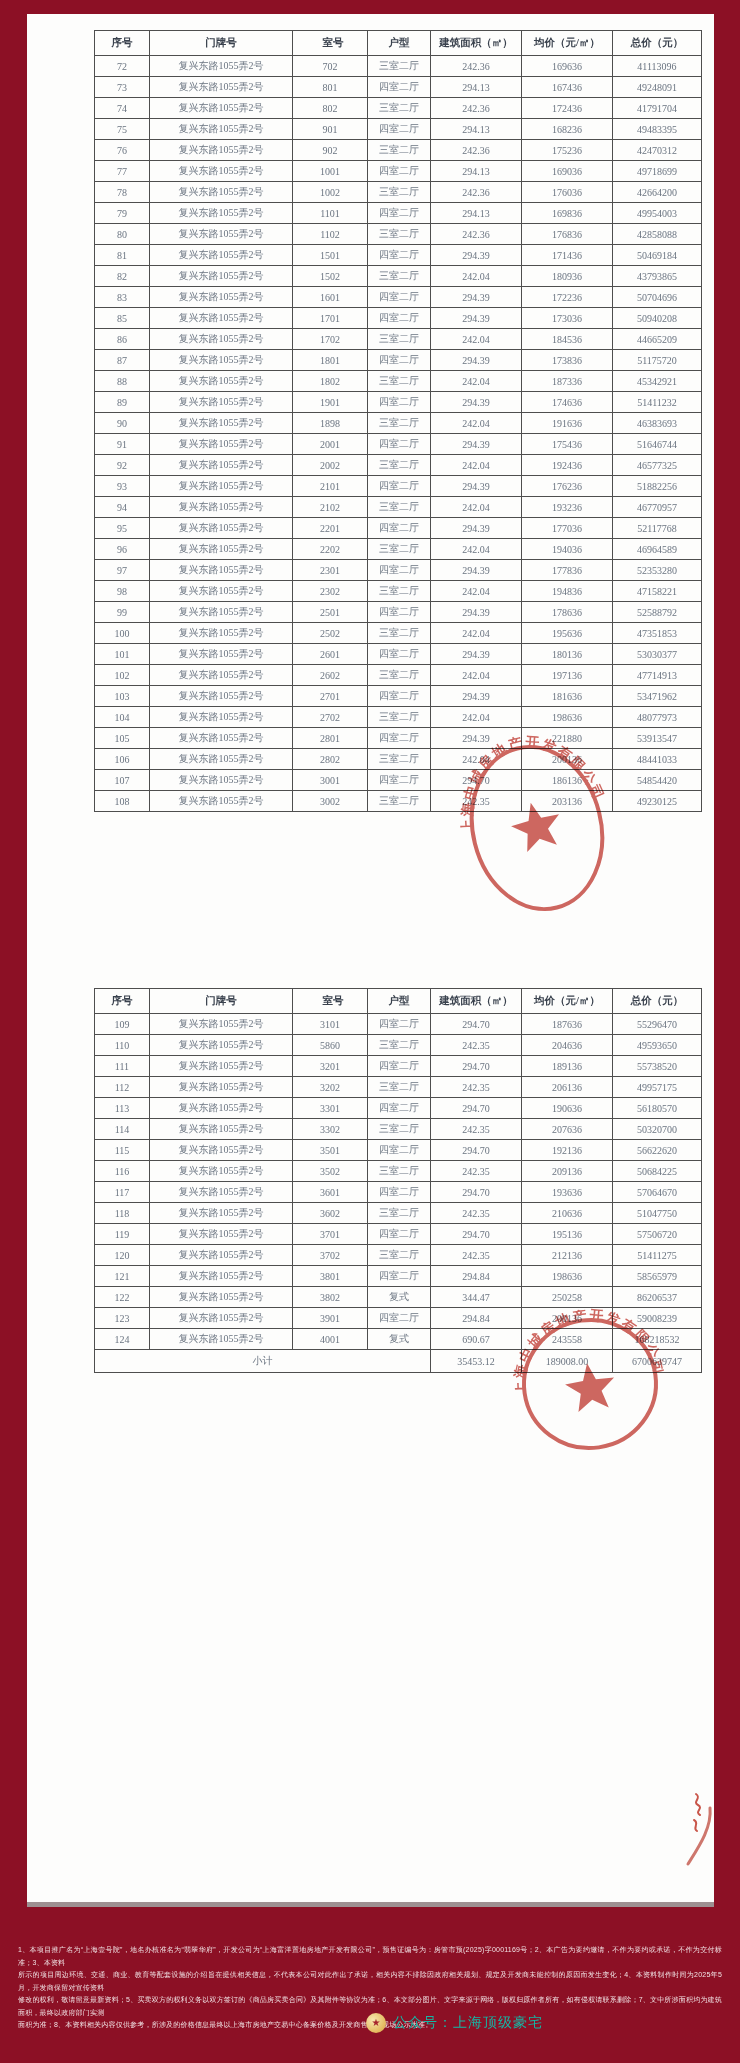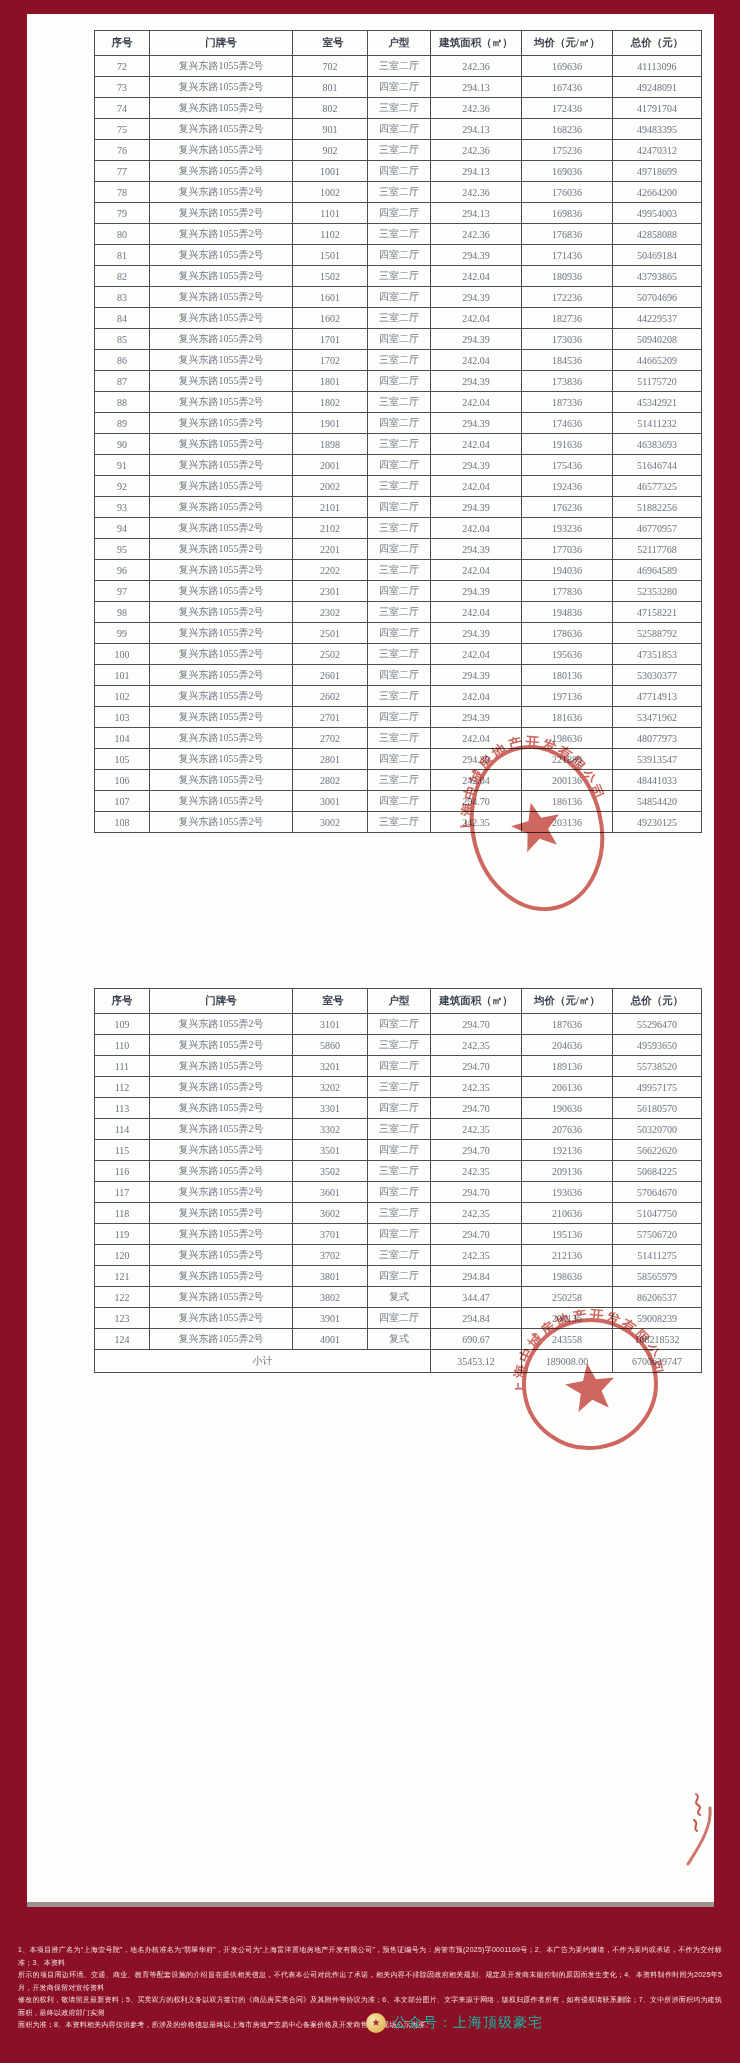--- a/index.html
+++ b/index.html
@@ -174,29 +174,20 @@
         <tr data-name="table-row">
           <td data-name="table-cell">83</td>
           <td data-name="table-cell">复兴东路1055弄2号</td>
           <td data-name="table-cell">1601</td>
           <td data-name="table-cell">四室二厅</td>
           <td data-name="table-cell">294.39</td>
           <td data-name="table-cell">172236</td>
           <td data-name="table-cell">50704696</td>
         </tr>
         <tr data-name="table-row">
-          <td data-name="table-cell">84</td>
-          <td data-name="table-cell">复兴东路1055弄2号</td>
-          <td data-name="table-cell">1602</td>
-          <td data-name="table-cell">三室二厅</td>
-          <td data-name="table-cell">242.04</td>
-          <td data-name="table-cell">182736</td>
-          <td data-name="table-cell">44229537</td>
-        </tr>
-        <tr data-name="table-row">
           <td data-name="table-cell">85</td>
           <td data-name="table-cell">复兴东路1055弄2号</td>
           <td data-name="table-cell">1701</td>
           <td data-name="table-cell">四室二厅</td>
           <td data-name="table-cell">294.39</td>
           <td data-name="table-cell">173036</td>
           <td data-name="table-cell">50940208</td>
         </tr>
         <tr data-name="table-row">
           <td data-name="table-cell">86</td>

